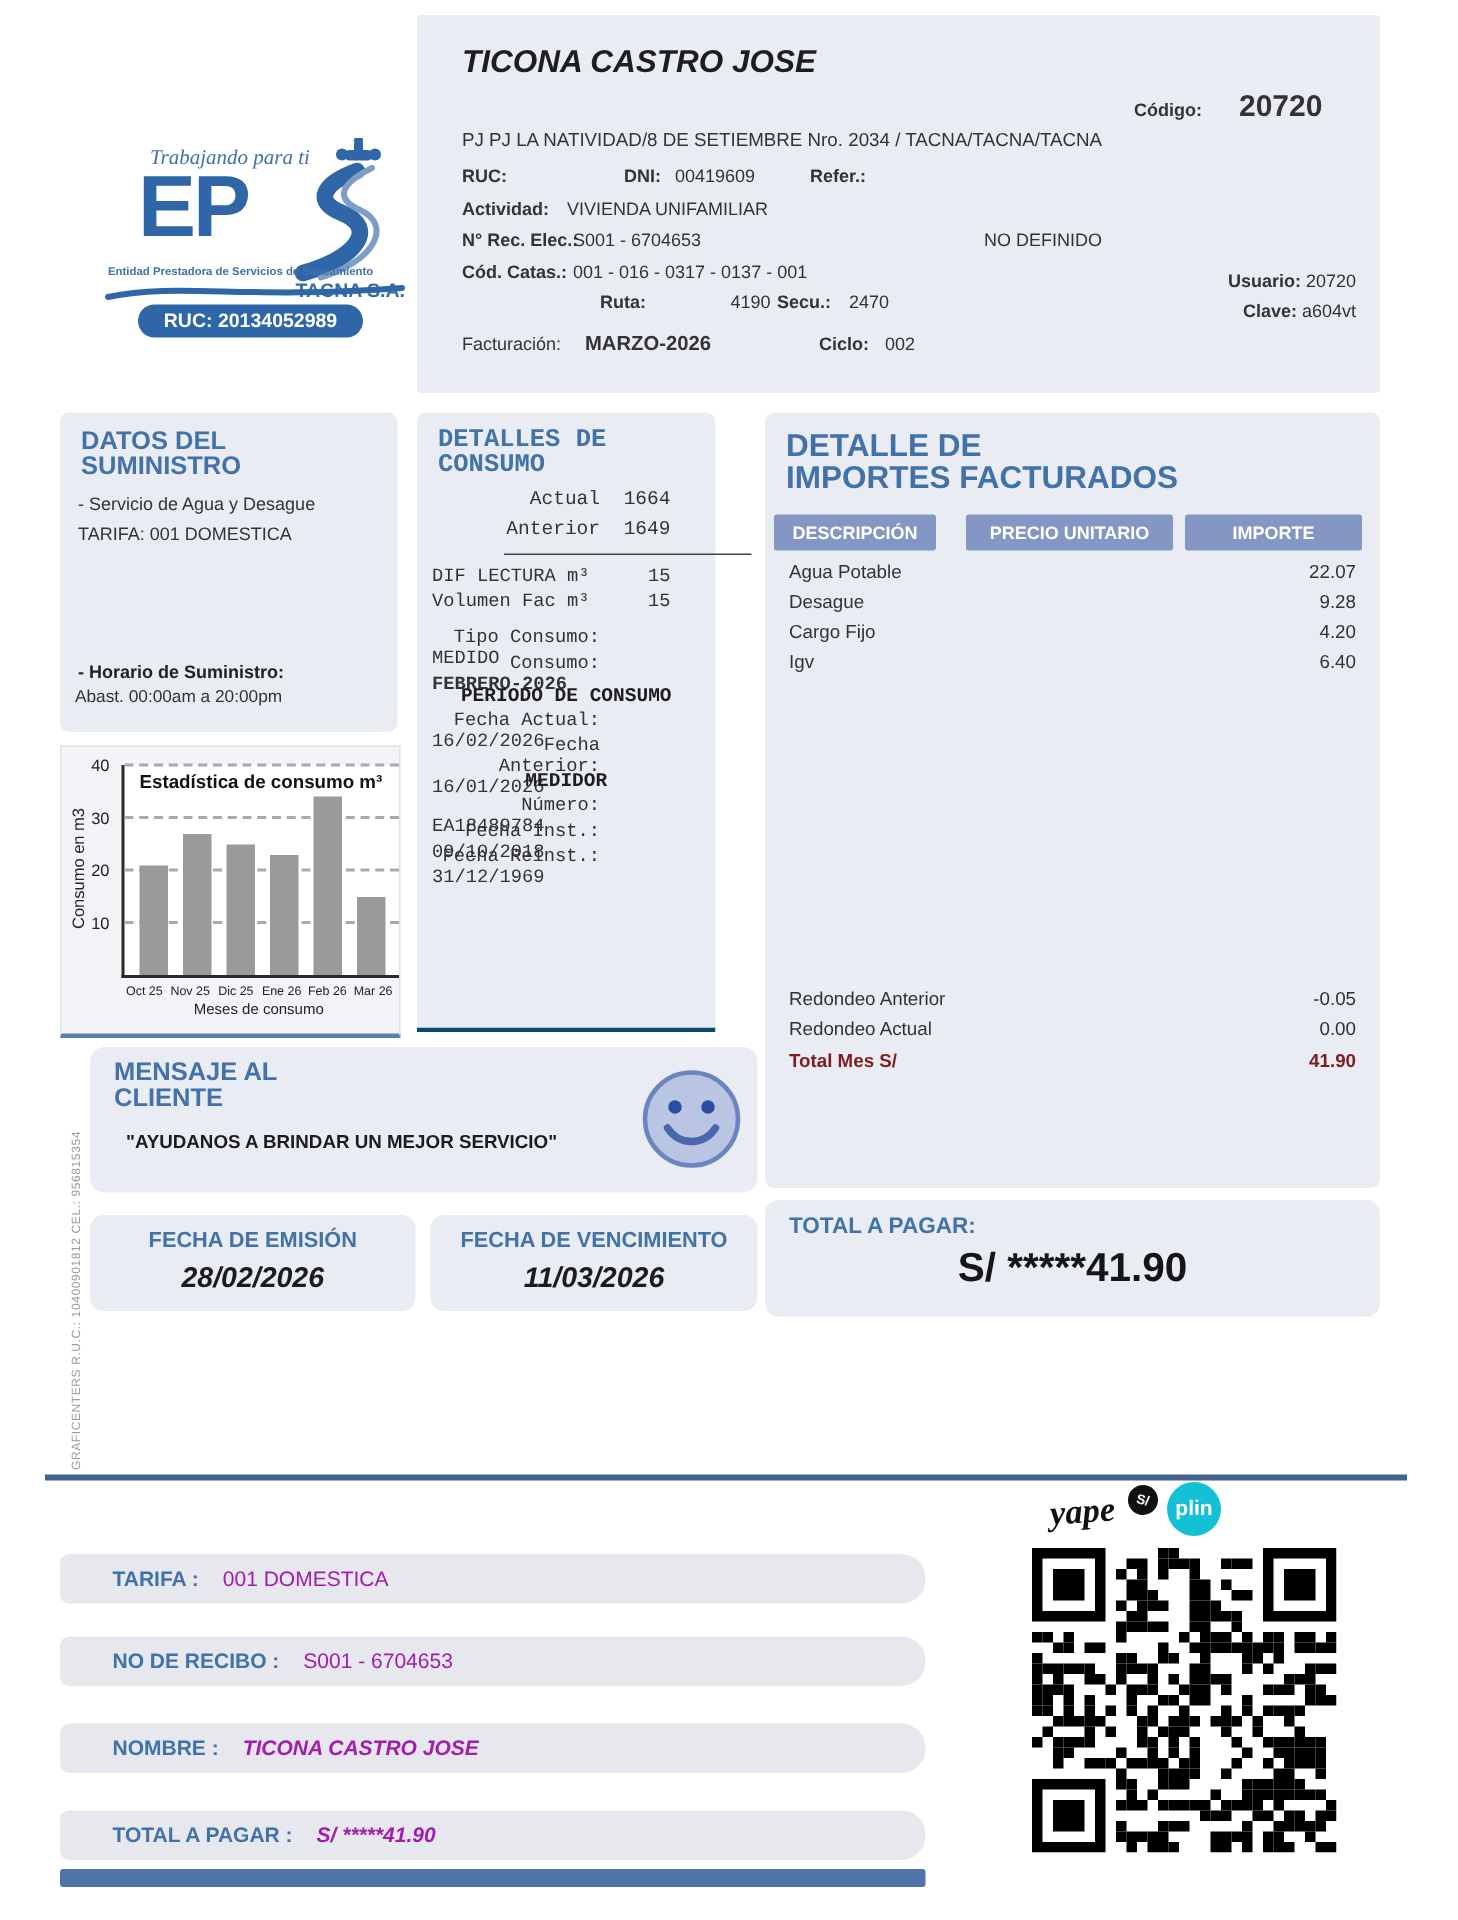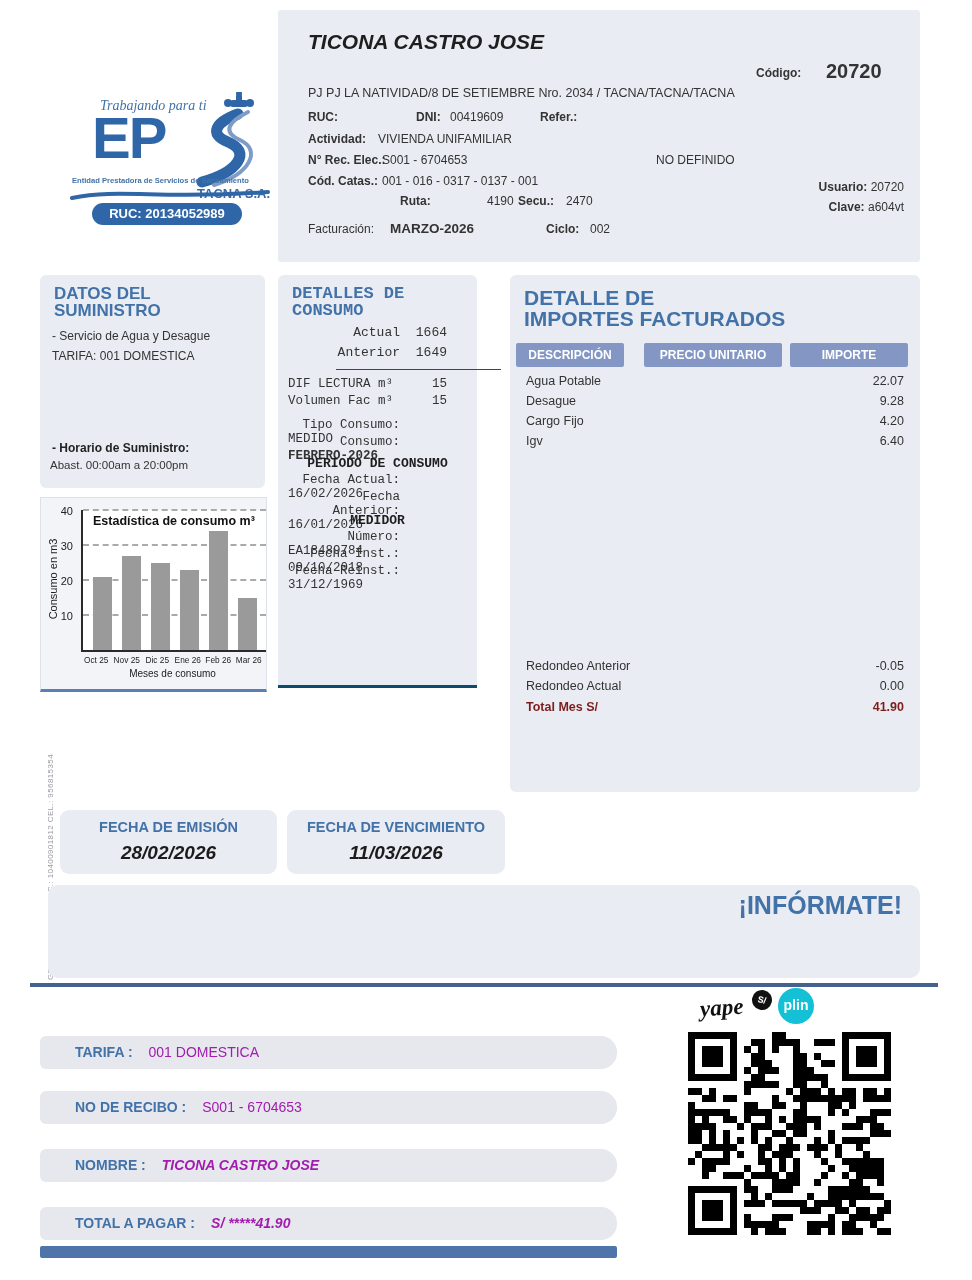--- a/index.html
+++ b/index.html
@@ -206,34 +206,48 @@
     <div class="colbar" style="left:280px;width:118px;">IMPORTE</div>
     <div class="irow" style="top:99px;"><span>Agua Potable</span><span class="val-r">22.07</span></div>
     <div class="irow" style="top:119px;"><span>Desague</span><span class="val-r">9.28</span></div>
     <div class="irow" style="top:139px;"><span>Cargo Fijo</span><span class="val-r">4.20</span></div>
     <div class="irow" style="top:159px;"><span>Igv</span><span class="val-r">6.40</span></div>
     <div class="irow" style="top:384px;"><span>Redondeo Anterior</span><span class="val-r">-0.05</span></div>
     <div class="irow" style="top:404px;"><span>Redondeo Actual</span><span class="val-r">0.00</span></div>
     <div class="irow b" style="top:425px;color:#7f1d1d;"><span>Total Mes S/</span><span class="val-r">41.90</span></div>
   </div>
 
+  <div class="box" style="left:60px;top:698px;width:445px;height:97px;border-radius:10px;">
+    <div class="abs sect-title" style="left:16px;top:8px;font-size:17px;">
+      <div>MENSAJE AL</div>
+        <div>CLIENTE</div>
+    </div>
+    <div class="abs b" style="left:24px;top:56px;font-size:12.5px;color:#1c1c1c;">"AYUDANOS A BRINDAR UN MEJOR SERVICIO"</div>
+    <svg class="abs" style="right:10px;top:14px;" width="68" height="68" viewBox="0 0 68 68">
+      <circle cx="34" cy="34" r="31" fill="#b9c5e2" stroke="#6b85c0" stroke-width="3"></circle>
+      <circle cx="23" cy="26" r="4.5" fill="#2b4f9e"></circle>
+      <circle cx="45" cy="26" r="4.5" fill="#2b4f9e"></circle>
+      <path d="M18,40 C26,52 42,52 50,40" fill="none" stroke="#4a66ad" stroke-width="5" stroke-linecap="round"></path>
+    </svg>
+  </div>
 
   <div class="box" style="left:60px;top:810px;width:217px;height:64px;border-radius:9px;">
     <div class="fecha-label">FECHA DE EMISIÓN</div>
     <div class="fecha-value">28/02/2026</div>
   </div>
   <div class="box" style="left:287px;top:810px;width:218px;height:64px;border-radius:9px;">
     <div class="fecha-label">FECHA DE VENCIMIENTO</div>
     <div class="fecha-value">11/03/2026</div>
   </div>
 
-
-  <div class="box" style="left:48px;top:885px;width:872px;height:93px;border-radius:10px;">
-    <div class="informate">¡INFÓRMATE!</div>
-  </div>
+  <div class="box" style="left:510px;top:800px;width:410px;height:78px;border-radius:9px;">
+    <div class="abs b blue" style="left:16px;top:9px;font-size:15px;">TOTAL A PAGAR:</div>
+    <div class="abs b" style="left:0;right:0;top:30px;text-align:center;font-size:27px;color:#161616;">S/ *****41.90</div>
+  </div>
+
 
   <div class="rule"></div>
 
   <div class="yape">yape</div>
   <div class="yape-badge">S/</div>
   <div class="plin">plin</div>
   <div class="qr"><svg width="203" height="203" xmlns="http://www.w3.org/2000/svg">
         <rect x="84" y="0" width="7" height="7" fill="#000"></rect>
         <rect x="91" y="0" width="7" height="7" fill="#000"></rect>
         <rect x="63" y="7" width="7" height="7" fill="#000"></rect>

